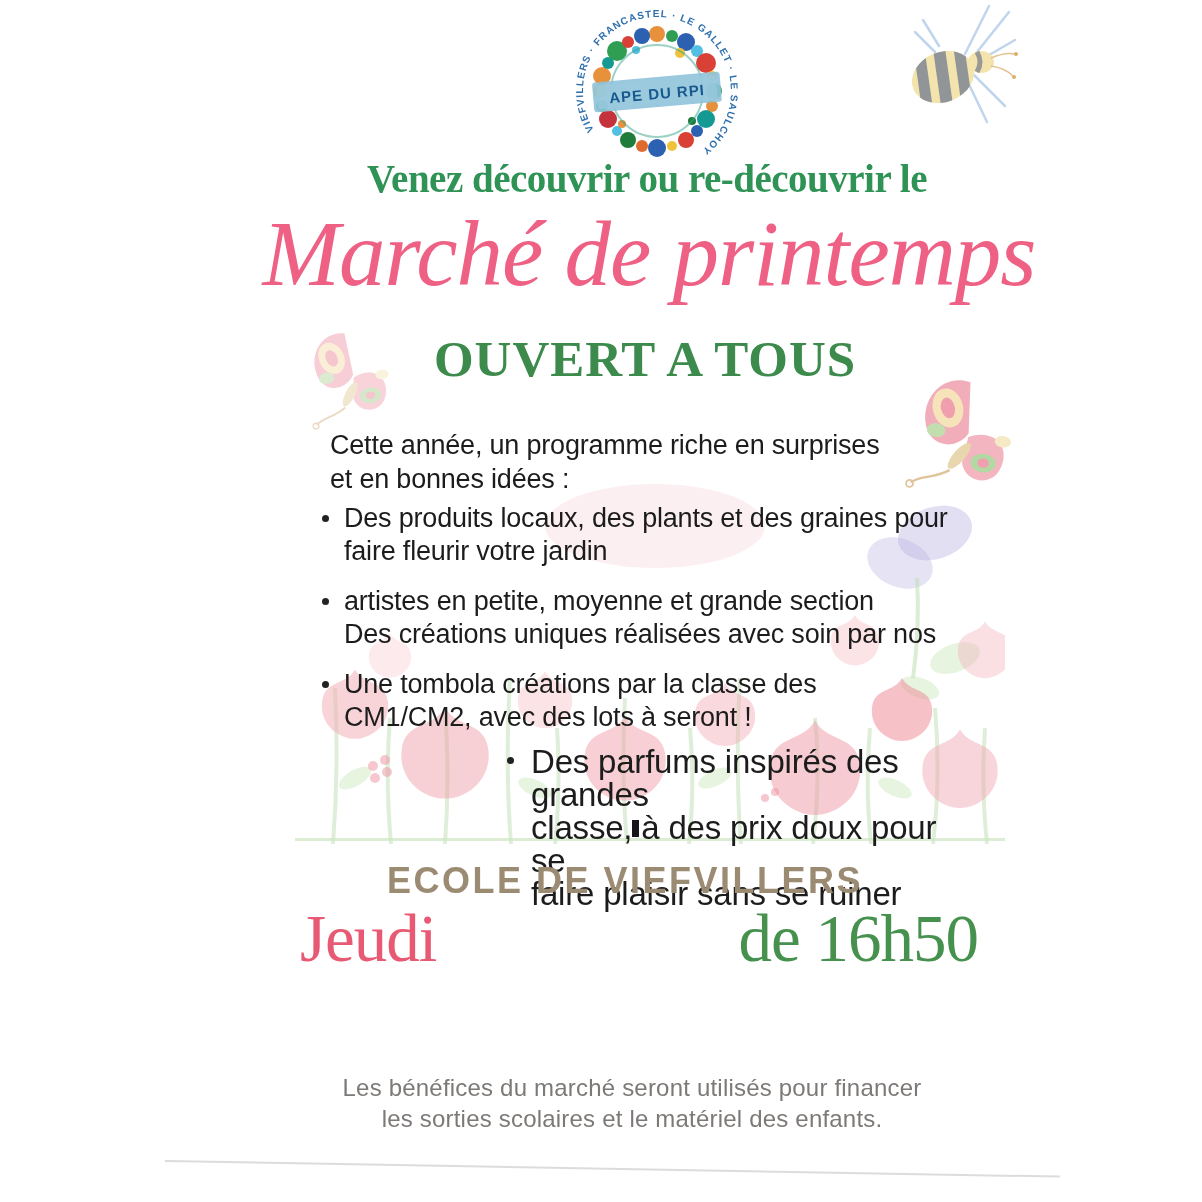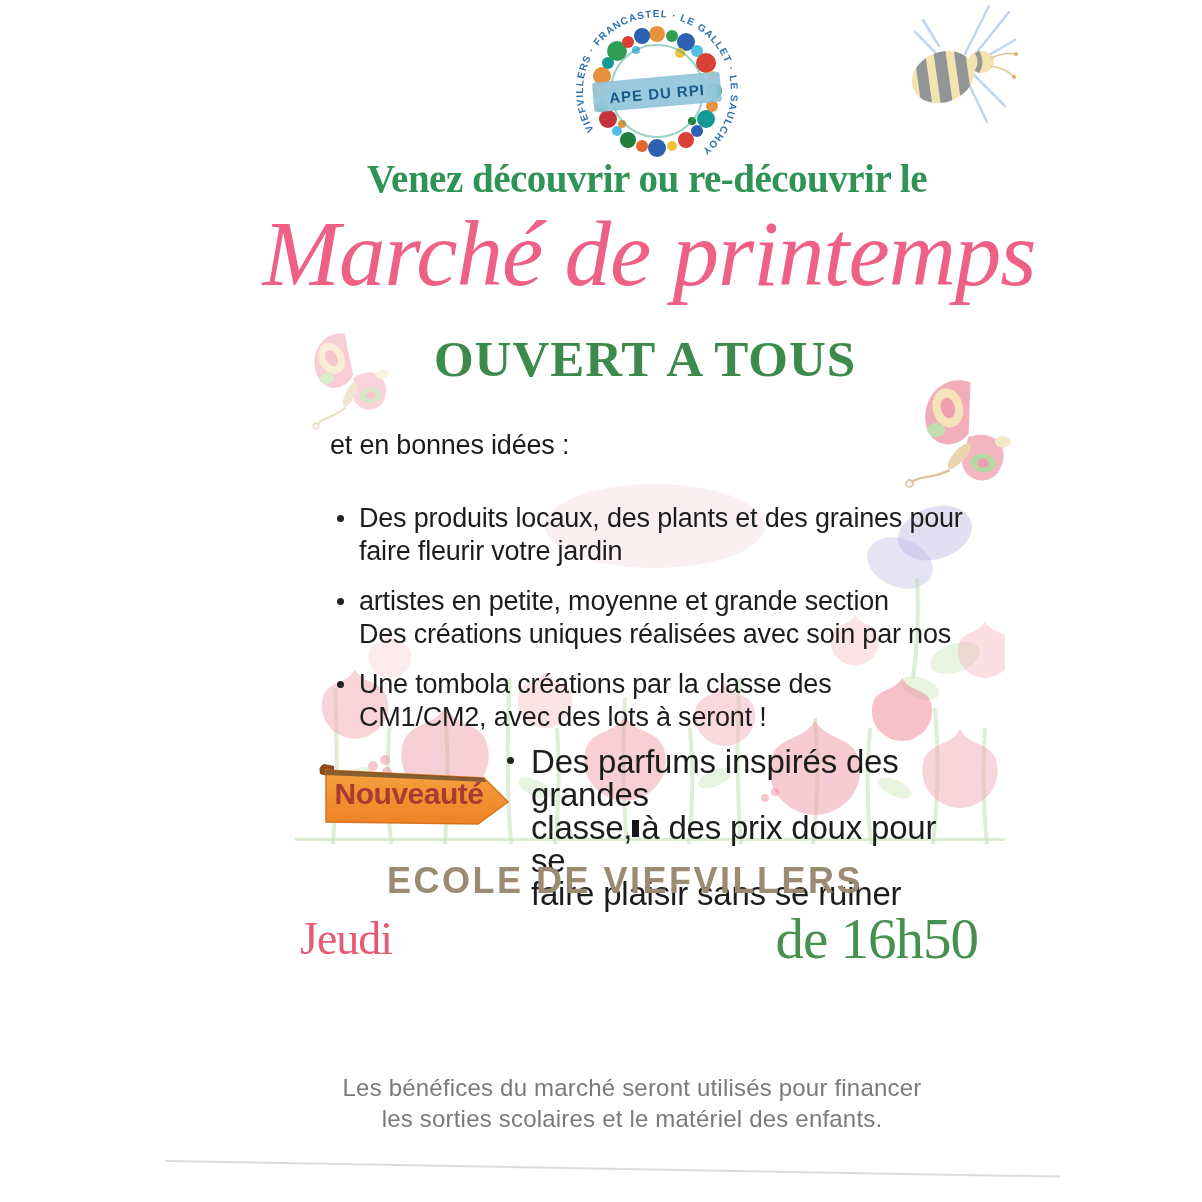--- a/index.html
+++ b/index.html
@@ -23,21 +23,21 @@
     top:330px;left:0;width:1202px;text-align:center;transform:translateX(44px);
     font-family:"Liberation Serif",serif;font-weight:bold;font-size:51px;
     color:#3c8a4c;letter-spacing:1px;
   }
   
   .lead{
     left:330px;top:428px;width:640px;font-size:27px;line-height:34px;
     color:#1c1c1c;letter-spacing:-0.2px;
   }
   .lead span{display:block;}
-  .bullets{left:331px;top:502px;width:660px;list-style:none;margin:0;padding:0;}
+  .bullets{left:316px;top:502px;width:660px;list-style:none;margin:0;padding:0;}
   .bullet-item{position:relative;margin:0 0 17px 0;padding-left:28px;
     font-size:27px;line-height:33px;color:#1c1c1c;letter-spacing:-0.2px;}
   .bullet-item .dot, .bullet4 .dot{
     position:absolute;left:6px;top:13px;width:7px;height:7px;border-radius:50%;
     background:#222;}
   .bullet-item span.bl, .bullet4 span.bl{display:block;}
   .bullet4{left:505px;top:745px;width:440px;padding-left:26px;position:absolute;
     font-size:33px;line-height:33px;color:#1c1c1c;letter-spacing:-0.2px;}
   .bullet4 .dot{left:2px;top:12px;}
   
@@ -45,26 +45,26 @@
   .badge-label{
     position:absolute;left:18px;top:17px;width:150px;text-align:center;
     font-size:30px;font-weight:bold;color:#ac3a31;letter-spacing:-0.5px;
   }
   
   .location{
     top:860px;left:0;width:1202px;text-align:center;transform:translateX(24px);
     font-size:36px;font-weight:bold;color:#9c8b73;letter-spacing:2.5px;
   }
   .date-block{
-    left:300px;top:903px;font-family:"Liberation Serif",serif;font-size:46px;
+    left:300px;top:903px;font-family:"Liberation Serif",serif;font-size:67px;
     line-height:71px;color:#e85a73;letter-spacing:-1px;
   }
   .date-block span{display:block;}
   .time-block{
-    right:224px;top:903px;font-family:"Liberation Serif",serif;font-size:57px;
+    right:224px;top:903px;font-family:"Liberation Serif",serif;font-size:67px;
     line-height:71px;color:#47914f;text-align:right;letter-spacing:-1px;
   }
   .time-block span{display:block;}
   .footer-note{
     top:1072px;left:0;width:1202px;text-align:center;transform:translateX(31px);
     font-size:24px;line-height:31px;color:#7c7977;letter-spacing:0.2px;
   }
   .footer-note span{display:block;}
   
   .black-dash{left:632px;top:820px;width:7px;height:17px;background:#15151a;}
@@ -247,20 +247,21 @@
       <circle cx="80" cy="300" r="5"></circle>
         <circle cx="92" cy="294" r="5"></circle>
       <circle cx="470" cy="320" r="4"></circle>
         <circle cx="480" cy="314" r="4"></circle>
     </g>
 
     <rect x="0" y="360" width="710" height="3" fill="#cfe6c2" opacity="0.7"></rect>
   </svg>
 
   <div class="abs lead">
+    <span>Cette année, un programme riche en surprises</span>
     <span>et en bonnes idées :</span>
   </div>
 
   <ul class="abs bullets">
     <li class="bullet-item">
       <span class="dot"></span>
       <span class="bl">Des produits locaux, des plants et des graines pour</span>
       <span class="bl">faire fleurir votre jardin</span>
     </li>
     <li class="bullet-item">
@@ -275,36 +276,20 @@
     </li>
   </ul>
 
   <div class="bullet4">
     <span class="dot"></span>
     <span class="bl">Des parfums inspirés des grandes</span>
     <span class="bl">classe, à des prix doux pour se</span>
     <span class="bl">faire plaisir sans se ruiner</span>
   </div>
 
-  <div class="abs badge-wrap">
-    <svg width="200" height="72" viewBox="0 0 200 72">
-      <defs>
-        <linearGradient id="badge-grad" x1="0" y1="0" x2="0" y2="1">
-          <stop offset="0" stop-color="#f6a23f"></stop>
-            <stop offset="1" stop-color="#ee8226"></stop>
-        </linearGradient>
-      </defs>
-
-      <path d="M 8 4 Q 2 6 4 14 L 18 18 L 18 6 Z" fill="#8a4a1a"></path>
-
-      <path d="M 10 10 L 168 18 L 192 42 L 162 64 L 10 62 Z" fill="url(#badge-grad)" stroke="#d9731f" stroke-width="1.5"></path>
-      <path d="M 10 10 L 168 18 L 170 22 L 10 15 Z" fill="#2a2a2a" opacity="0.55"></path>
-    </svg>
-    <div class="badge-label">Nouveauté</div>
-  </div>
 
   <div class="abs black-dash"></div>
 
   <div class="abs location">ECOLE DE VIEFVILLERS</div>
 
   <div class="abs date-block">
     <span>Jeudi</span>
   </div>
 
   <div class="abs time-block">

